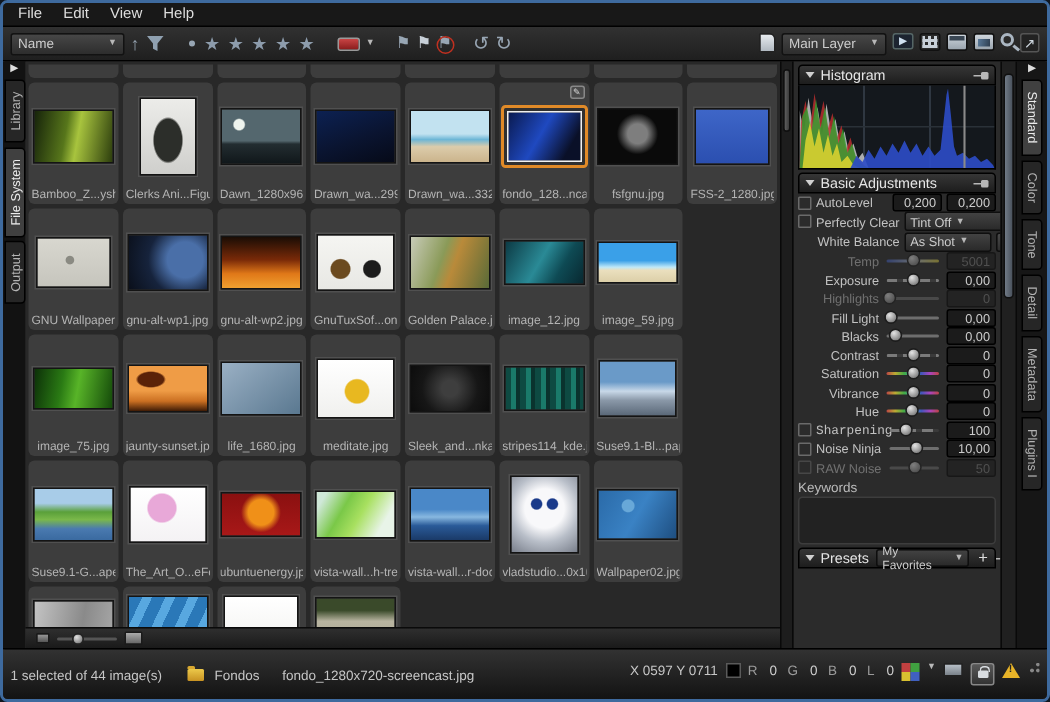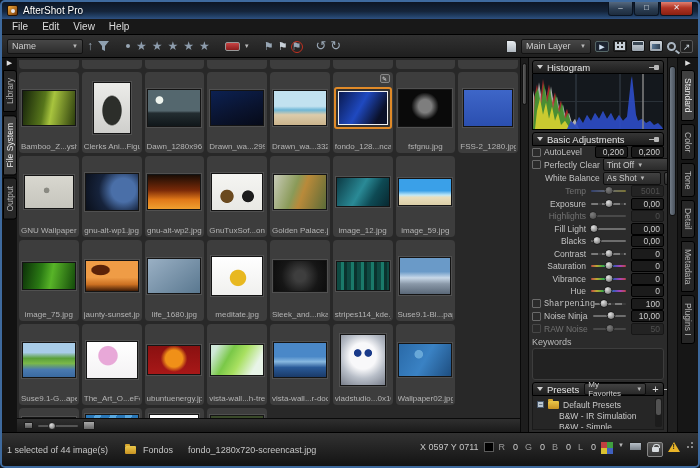--- a/index.html
+++ b/index.html
@@ -133,29 +133,20 @@
     radial-gradient(circle at 7px 1px,#888 0 1px,transparent 1.5px),
     radial-gradient(circle at 7px 5px,#888 0 1px,transparent 1.5px),
     radial-gradient(circle at 3px 5px,#888 0 1px,transparent 1.5px)}
   .flaggl{font-size:11px;line-height:11px;color:#98a6b4}
 </style>
 </head>
 <body>
 
 <div class="win">
 
-  <div class="titlebar">
-    <div class="appicon"></div>
-    <span class="title">AfterShot Pro</span>
-    <div class="winbtns">
-      <div class="wbtn">–</div>
-      <div class="wbtn">□</div>
-      <div class="wbtn close">✕</div>
-    </div>
-  </div>
 
   <div class="menubar" id="menubar">
       <span class="mitem">File</span>
       <span class="mitem">Edit</span>
       <span class="mitem">View</span>
       <span class="mitem">Help</span>
     </div>
 
   <div class="toolbar">
     <div class="tb-select" style="width:76px">
@@ -176,21 +167,21 @@
     <span class="sep"></span>
     <span class="swatch-red"></span>
     <span class="caret">▼</span>
     <span class="sep"></span>
     <span class="flaggl">⚑</span>
     <span class="flaggl" style="color:#c8d0d8">⚑</span>
     <span class="flaggl noflag">⚑</span>
     <span class="sep"></span>
     <span class="tbi" style="font-size:13px">↺</span>
     <span class="tbi" style="font-size:13px">↻</span>
-    <div style="margin-left:auto;display:flex;align-items:center;gap:4px">
+    <div style="margin-left:auto;display:flex;gap:4px">
       <div class="layersicon"></div>
       <div class="tb-select" style="width:70px">
         <span>Main Layer</span>
           <span class="caret">▼</span>
       </div>
       <div class="slideicon">▶</div>
       <div class="viewicon grid9"></div>
       <div class="viewicon split"></div>
       <div class="viewicon pic"></div>
       <div class="mag"></div>
@@ -583,33 +574,20 @@
 
       <div class="sect-hdr">
         <span class="tri"></span>
         <span class="sect-title">Presets</span>
         <span class="pselect" style="width:62px;height:12px;margin-left:1px">
           <span style="font-size:8px">My Favorites</span>
             <span class="caret">▼</span>
         </span>
         <span class="plus">+</span>
         <span class="pin" style="margin-left:1px"></span>
-      </div>
-      <div class="plist" id="plist">
-        <div class="prow">
-          <span class="minusbox">−</span>
-          <span class="folder"></span>
-          <span>Default Presets</span>
-        </div>
-        <div id="pitems">
-            <div class="prow child">B&amp;W - IR Simulation</div>
-            <div class="prow child">B&amp;W - Simple</div>
-            <div class="prow child">Bleach Bypass</div>
-          </div>
-        <div class="psb"></div>
       </div>
     </div>
 
     <div class="vscroll panelsb">
         <div class="vthumb"></div>
       </div>
 
     <div class="vtabs right" id="rightTabs">
       <span class="varrow">▶</span>
     <div class="vtab active">Standard</div>

